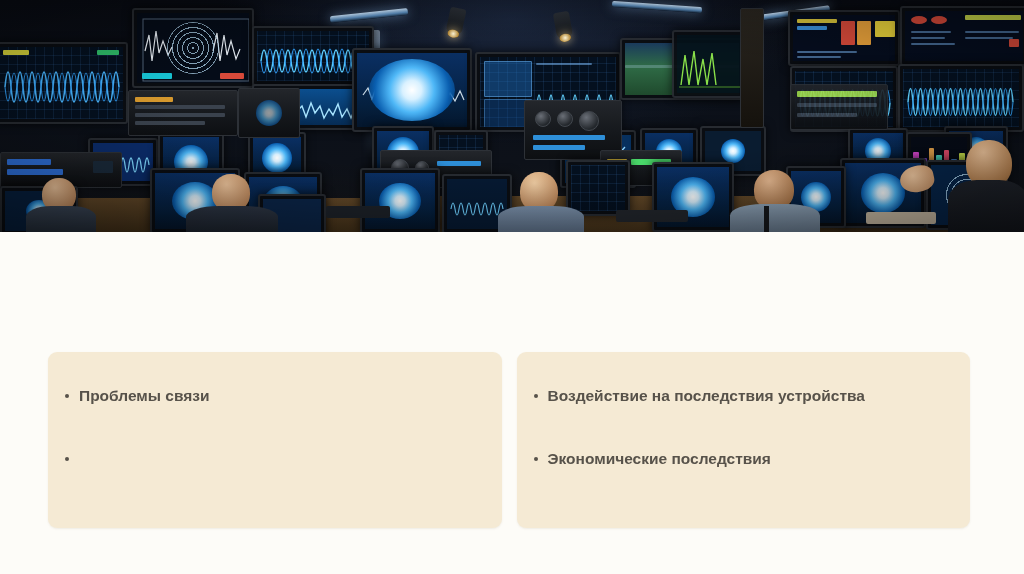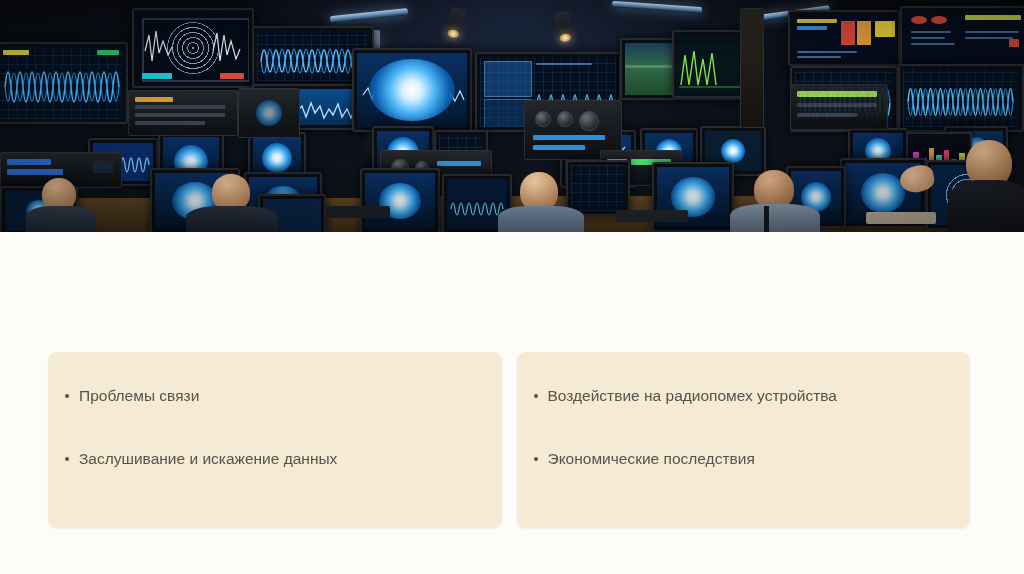--- a/index.html
+++ b/index.html
@@ -209,21 +209,21 @@
   }
   .bullet:last-child { margin-bottom: 0; }
   .bullet .dot {
     flex: 0 0 auto;
     width: 4px;
     height: 4px;
     border-radius: 50%;
     background: #57524a;
     margin-top: 8px;
   }
-  .bullet .btext { display: block; }
+  .bullet .btext { display: block; font-weight: bold; }
 </style>
 </head>
 <body>
 
 <div class="slide">
 
   <div class="hero">
     <div class="hero-scene">
 
       <div class="ceil" style="left:330px;top:12px;width:78px;height:7px;transform:rotate(-6deg);"></div>
@@ -551,30 +551,29 @@
   <div class="cards">
 
     <div class="card">
       <div class="bullet-list">
         <div class="bullet">
           <span class="dot"></span>
           <span class="btext">Проблемы связи</span>
         </div>
         <div class="bullet">
           <span class="dot"></span>
-          <span class="btext">Заслушивание и искажение данных</span>
         </div>
       </div>
     </div>
 
     <div class="card">
       <div class="bullet-list">
         <div class="bullet">
           <span class="dot"></span>
-          <span class="btext">Воздействие на радиопомех устройства</span>
+          <span class="btext">Воздействие на последствия устройства</span>
         </div>
         <div class="bullet">
           <span class="dot"></span>
           <span class="btext">Экономические последствия</span>
         </div>
       </div>
     </div>
 
   </div>
 </div>

